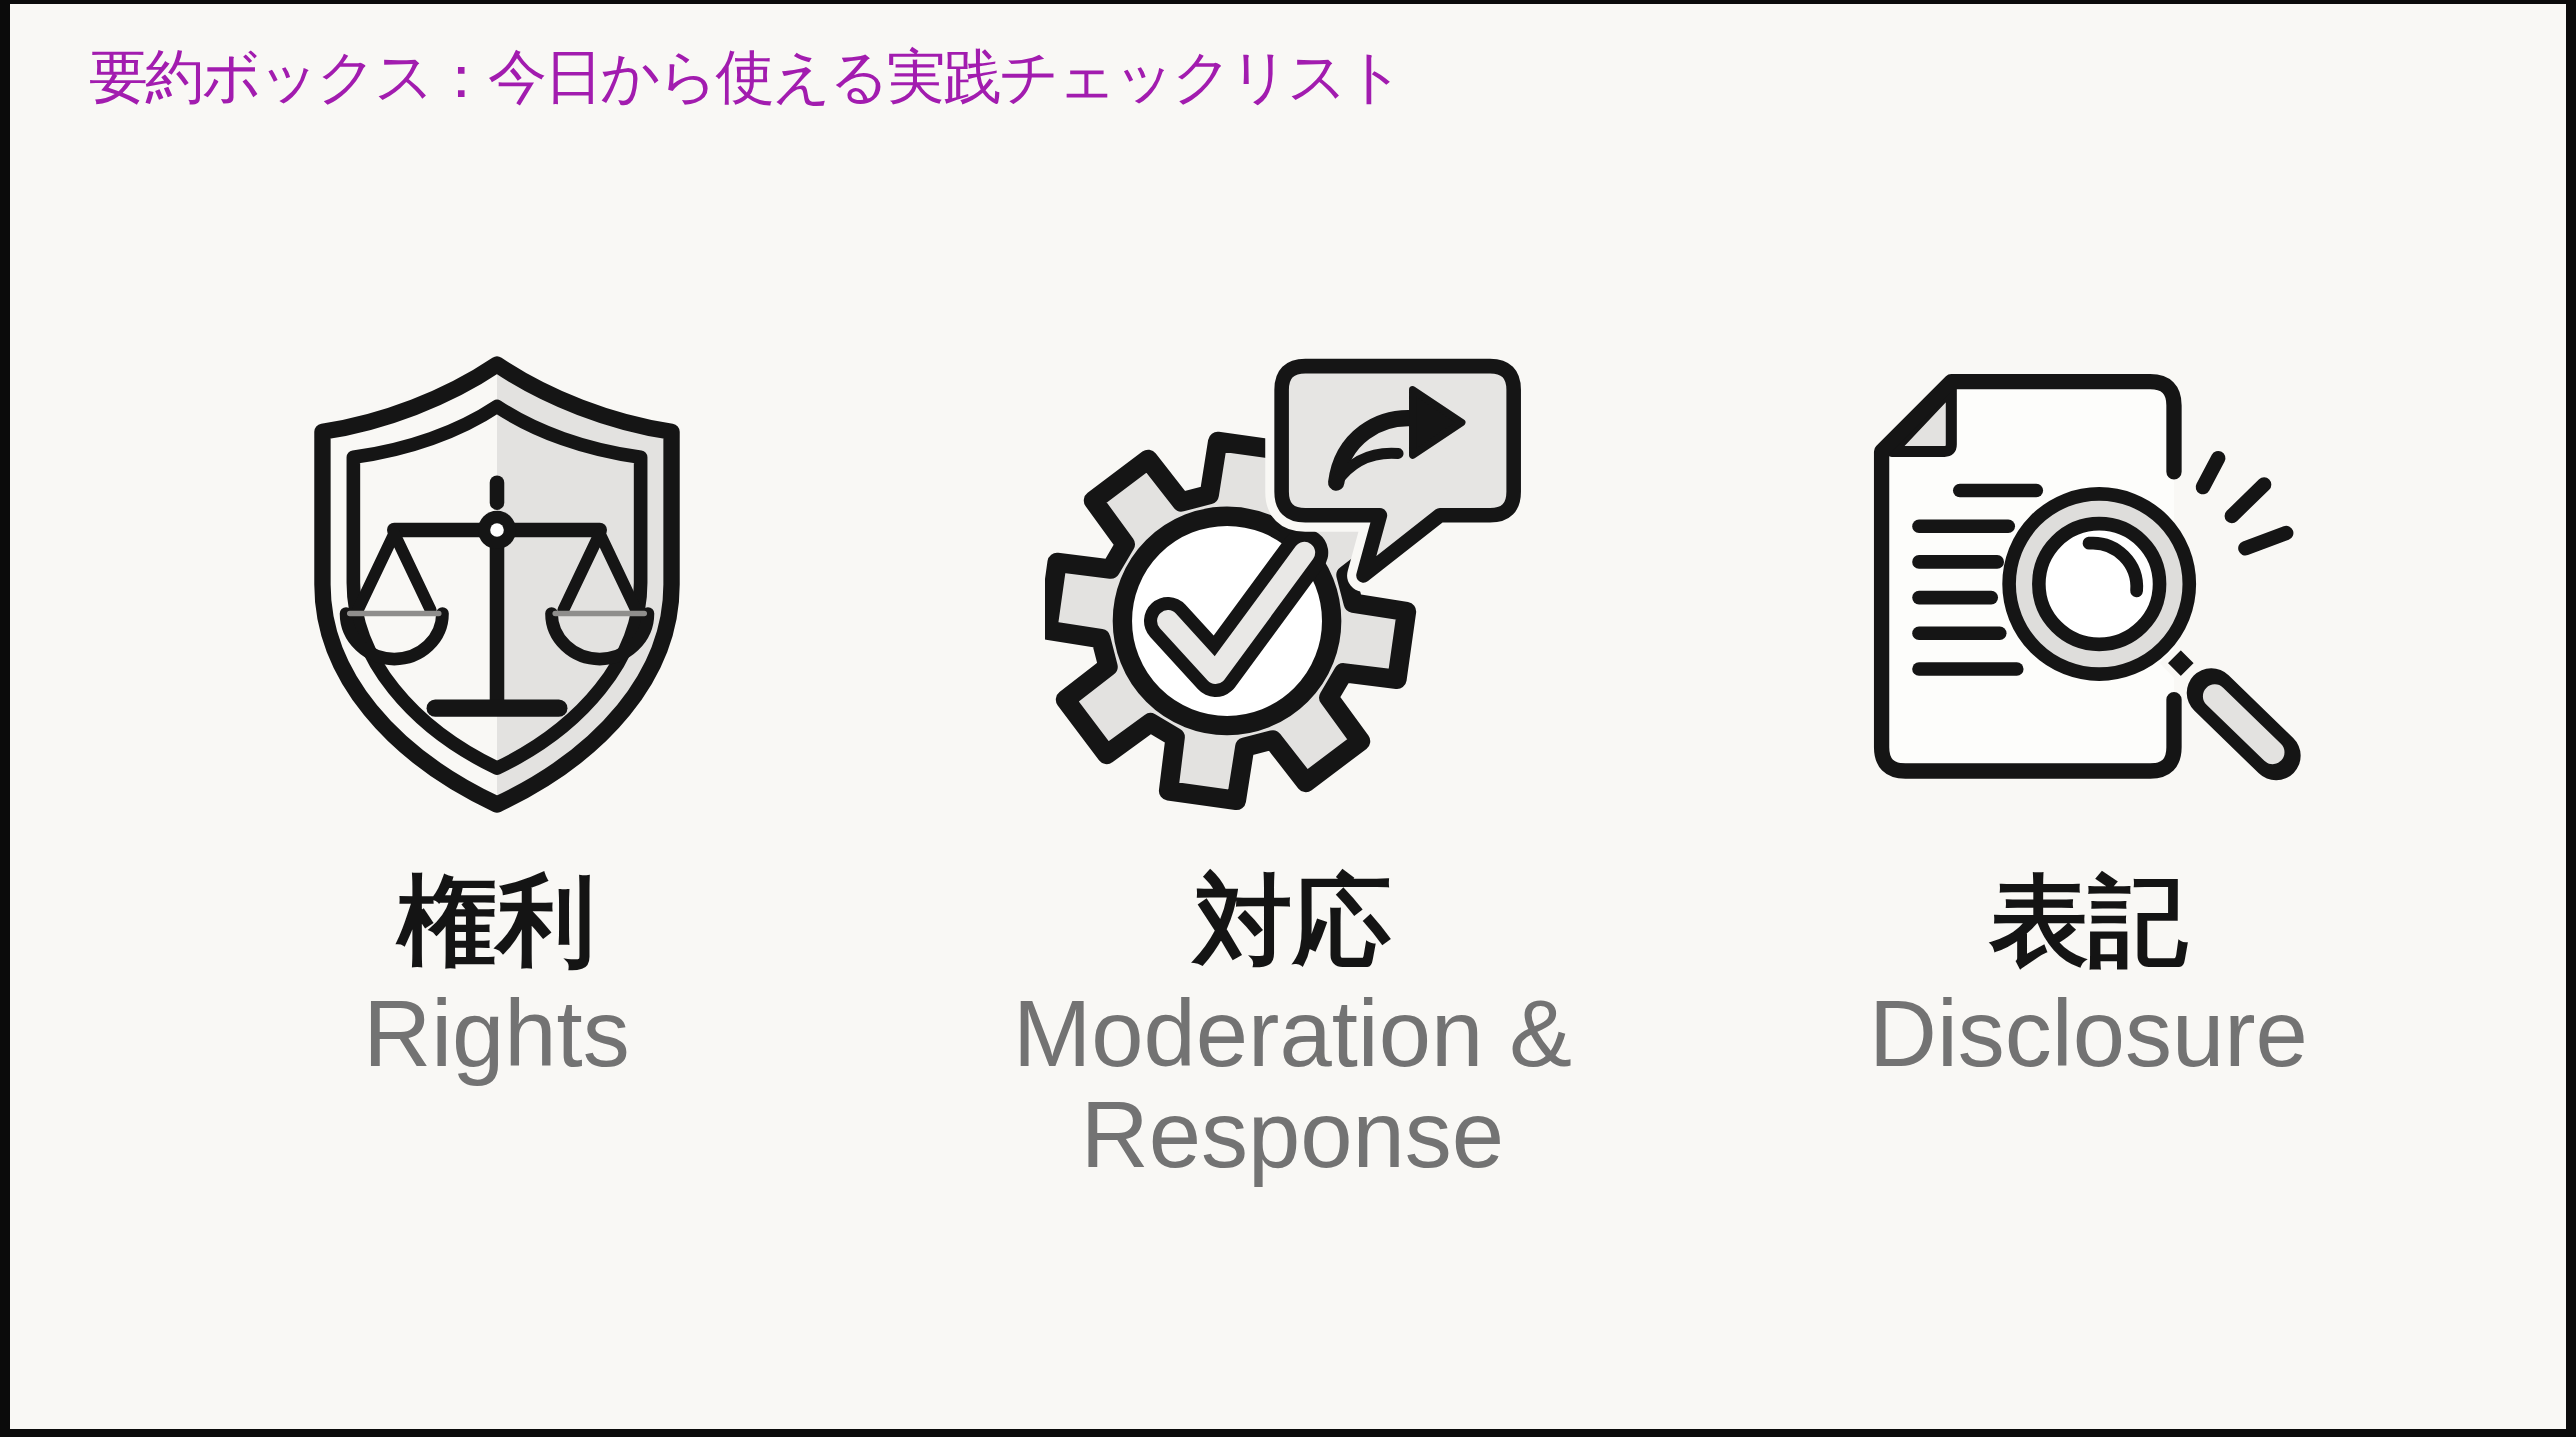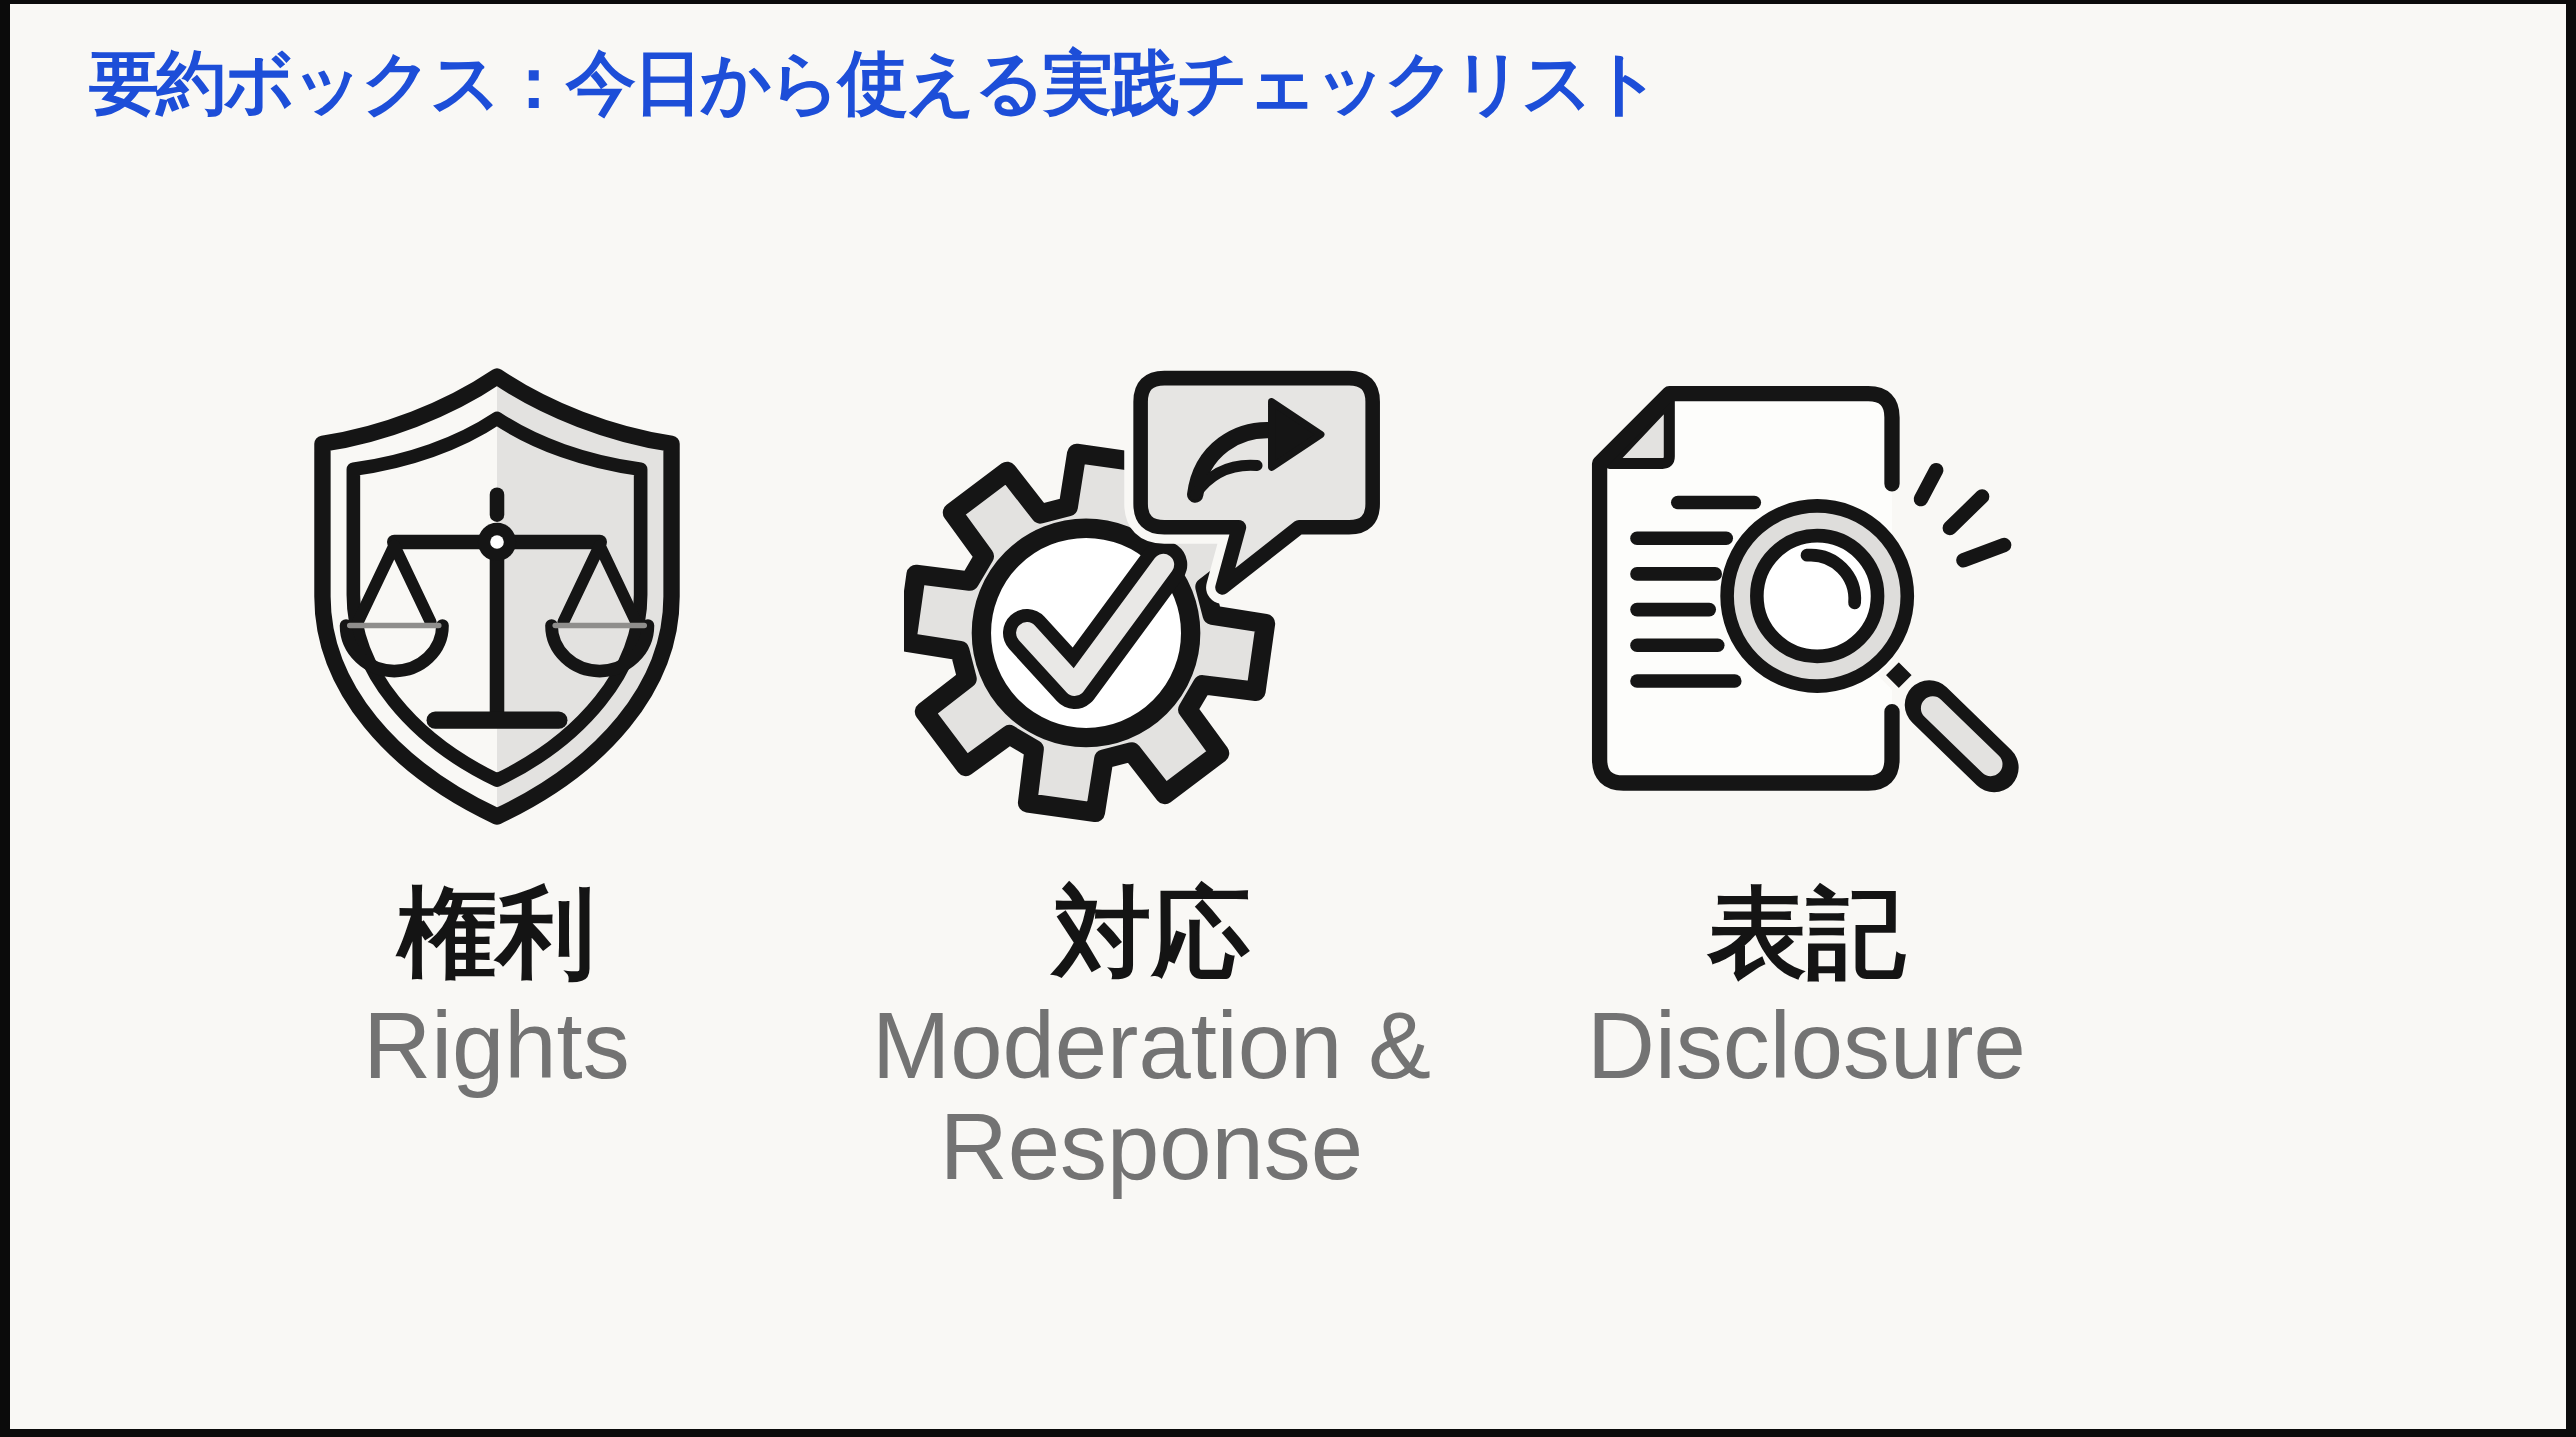--- a/index.html
+++ b/index.html
@@ -12,29 +12,30 @@
   .frame{
     box-sizing:border-box;
     width:2576px;height:1438px;
     border:solid #0b0b0b;
     border-width:4.7px 10.3px 9.4px 10.3px;
     background:#f9f8f5;
     position:relative;
   }
   .title{
     margin:43px 0 0 79px;
-    font-size:70px;
-    font-weight:700;
+    font-size:59px;
+    font-weight:400;
     letter-spacing:-2.8px;
-    color:#1d4ed8;
+    color:#a21caf;
     line-height:1.05;
     white-space:nowrap;
   }
   .columns{
     display:flex;
+    justify-content:space-between;
     padding:0 150px 0 159px;
     margin-top:236px;
   }
   .col{
     width:655px;
     display:flex;
     flex-direction:column;
     align-items:center;
     text-align:center;
   }

